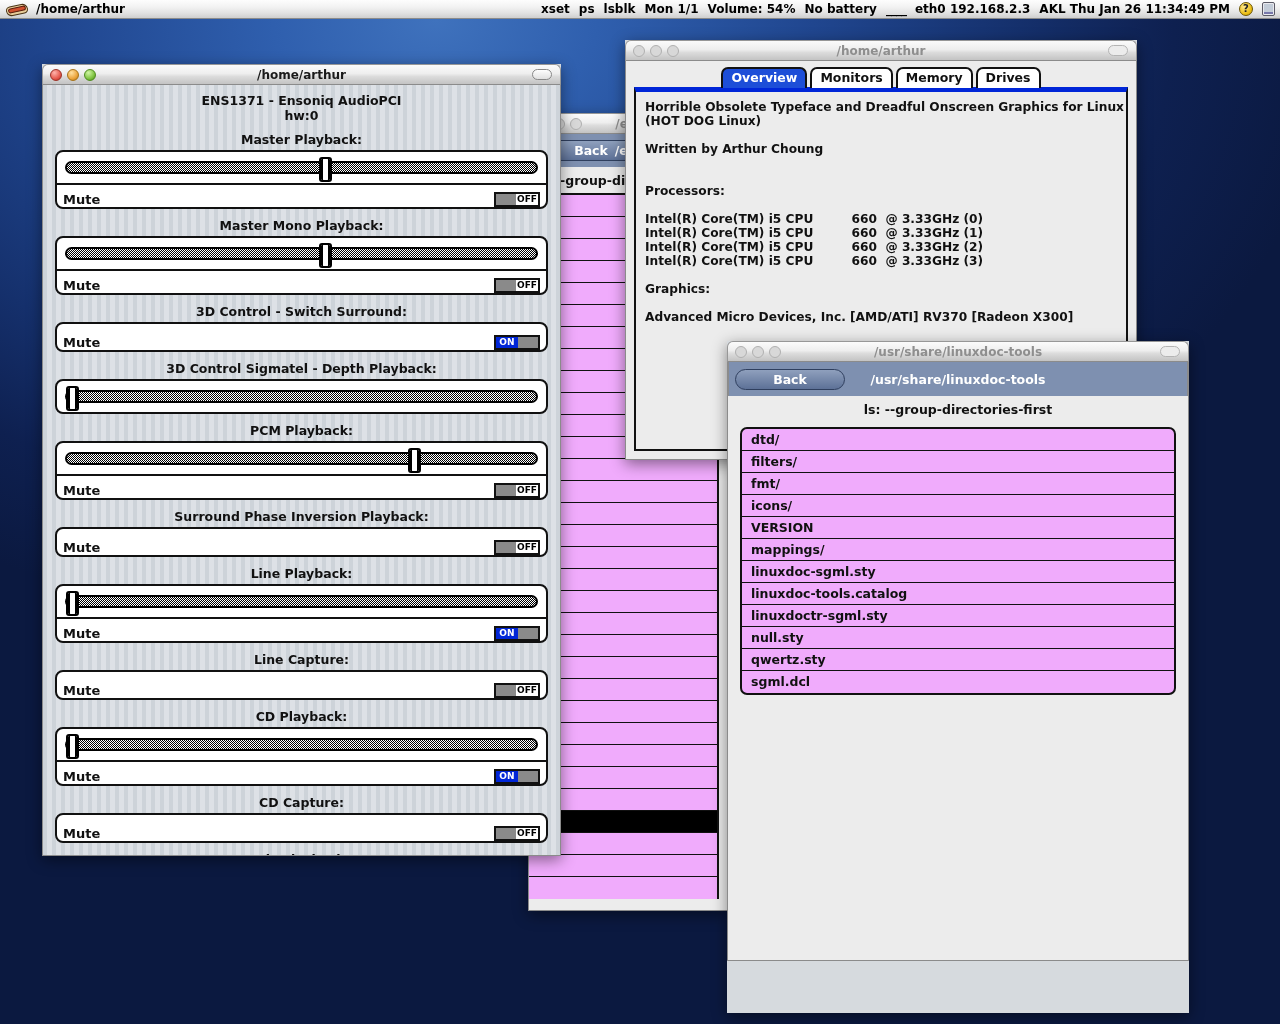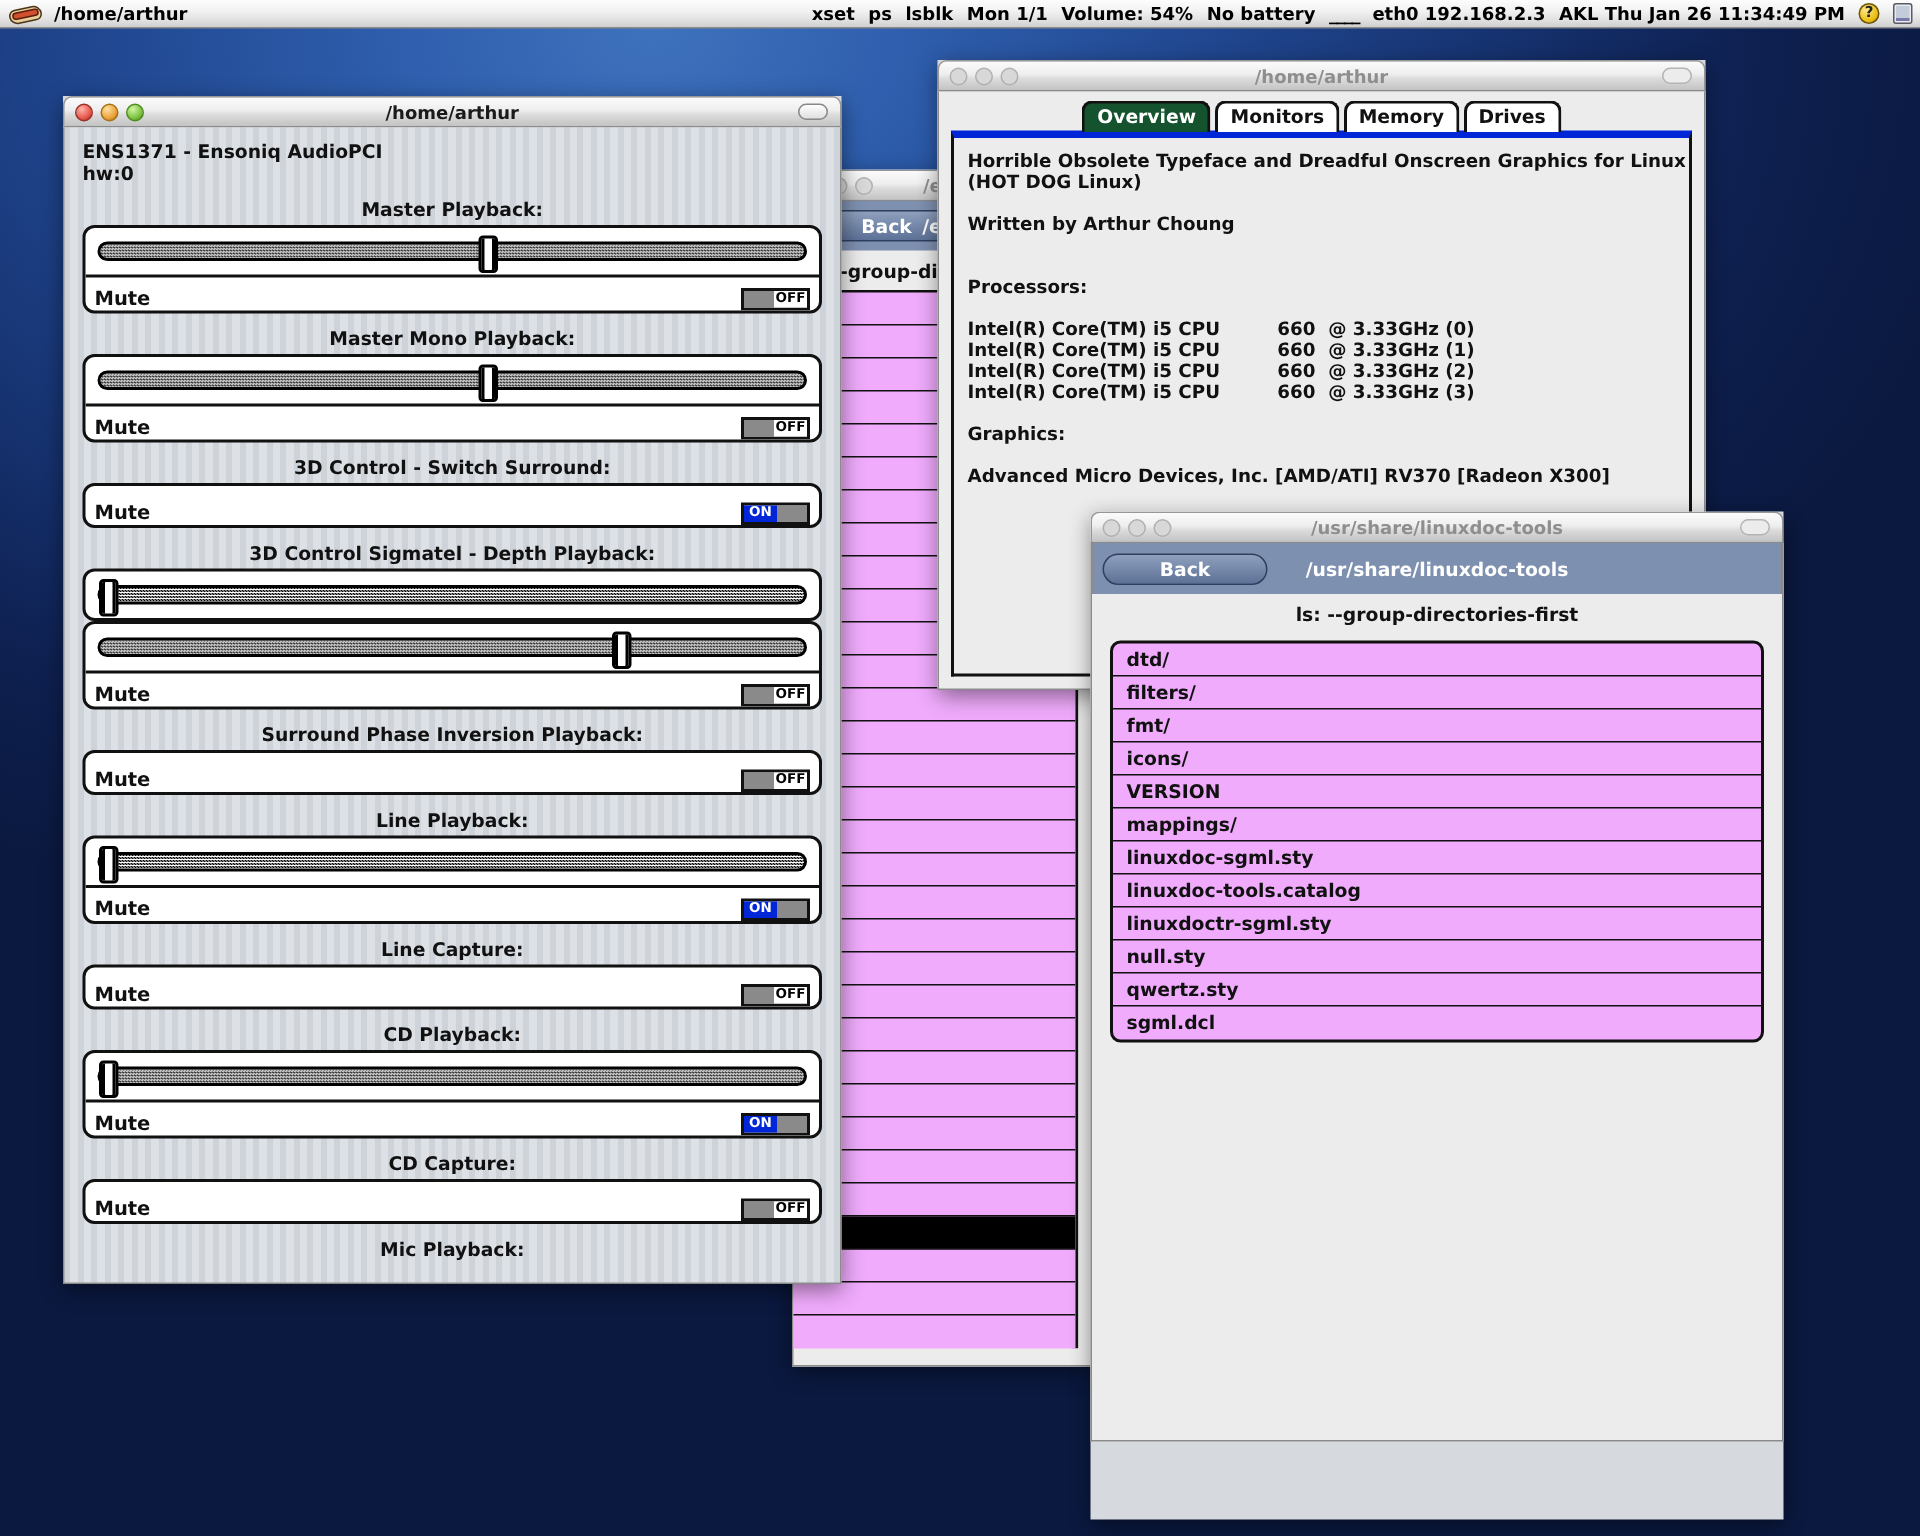--- a/index.html
+++ b/index.html
@@ -87,21 +87,21 @@
   #mixer .body {
     height: 771px;
     border: 1px solid #8b8b8b; border-top: none;
     background:
       repeating-linear-gradient(to right, #cdd3d9 0px, #cdd3d9 4px, #dde1e6 4px, #dde1e6 9px);
     overflow: hidden;
     padding: 0 12px;
     position: relative;
   }
   .mixer-head {
-    font-size: 12.5px; font-weight: bold; color: #111;
+    text-align: center; font-size: 12.5px; font-weight: bold; color: #111;
     padding-top: 8px; line-height: 15px;
   }
   .ctl-label {
     text-align: center; font-size: 12.5px; font-weight: bold; color: #111;
     padding: 9px 0 3px 0;
   }
   .ctl-group {
     background: #ffffff; border: 2px solid #111; border-radius: 8px;
     overflow: hidden;
   }
@@ -138,21 +138,21 @@
   #sysinfo .body {
     height: 399px; border: 1px solid #8b8b8b; border-top: none;
     background: #ececec; padding: 6px 8px 8px 8px;
   }
   .tabbar { display: flex; justify-content: center; gap: 3px; height: 21px; position: relative; z-index: 3; }
   .tab {
     border: 2px solid #111; border-bottom: none; border-radius: 7px 7px 0 0;
     background: #fff; color: #111; font-size: 12.5px; font-weight: bold;
     padding: 1px 8px 2px 8px; line-height: 16px;
   }
-  .tab.active { background: #14532d; color: #fff; }
+  .tab.active { background: #1d4ed8; color: #fff; }
   .tabpanel {
     border: 2px solid #111; background: #ececec;
     margin-top: -1px; height: 364px; position: relative;
     border-top-width: 5px; border-top-color: #0026d8;
   }
   .tabpanel .content {
     padding: 8px 9px; font-size: 12.2px; font-weight: bold; color: #111;
     line-height: 14px; white-space: pre; font-family: "DejaVu Sans", sans-serif;
   }
 
@@ -382,20 +382,21 @@
           </div>
         </div>
         <div class="ctl-label">3D Control Sigmatel - Depth Playback:</div>
         <div class="ctl-group">
           <div class="slider-row">
             <div class="track">
               <div class="thumb" style="left: calc(1% - 6px);"></div>
             </div>
           </div>
         </div>
+        <div class="ctl-label">PCM Playback:</div>
         <div class="ctl-group">
           <div class="slider-row">
             <div class="track">
               <div class="thumb" style="left: calc(74% - 6px);"></div>
             </div>
           </div>
           <div class="mute-row">
             <span>Mute</span>
             <div class="toggle">
               <span class="knob"></span>

